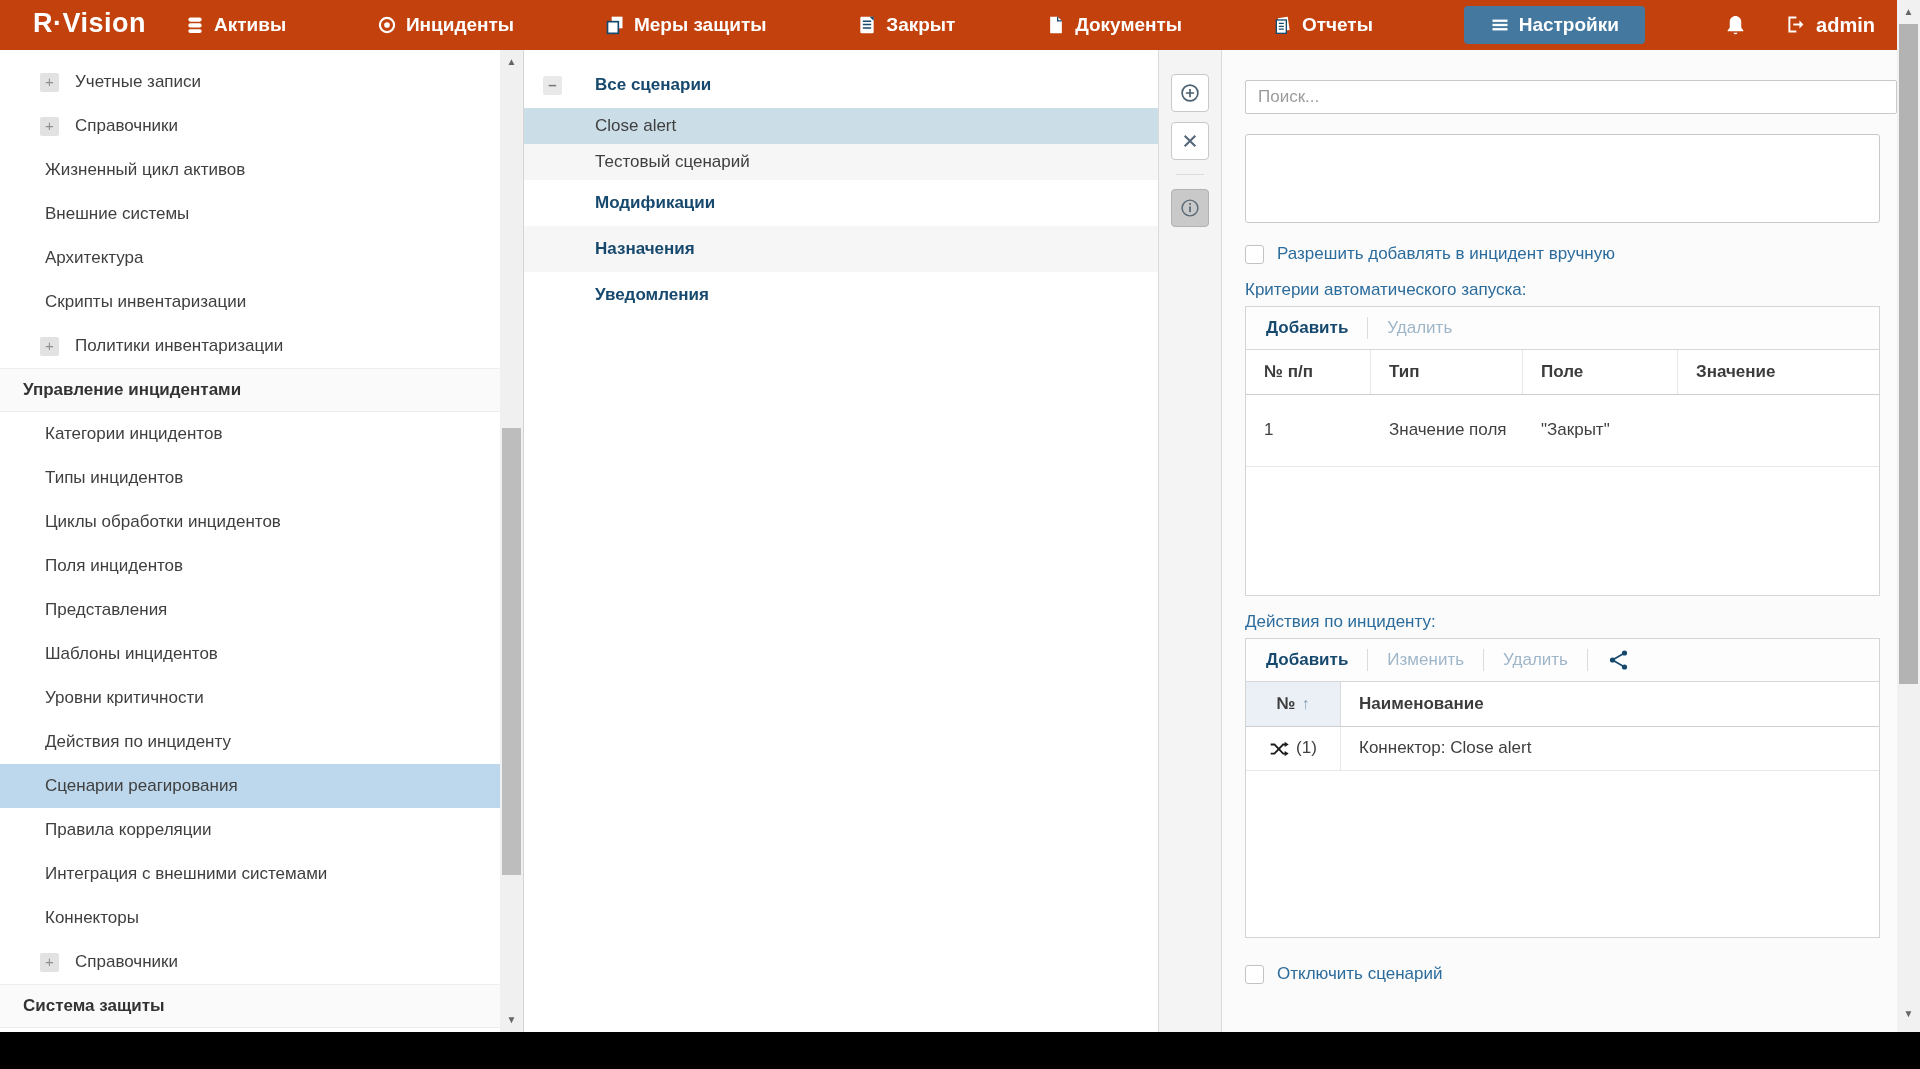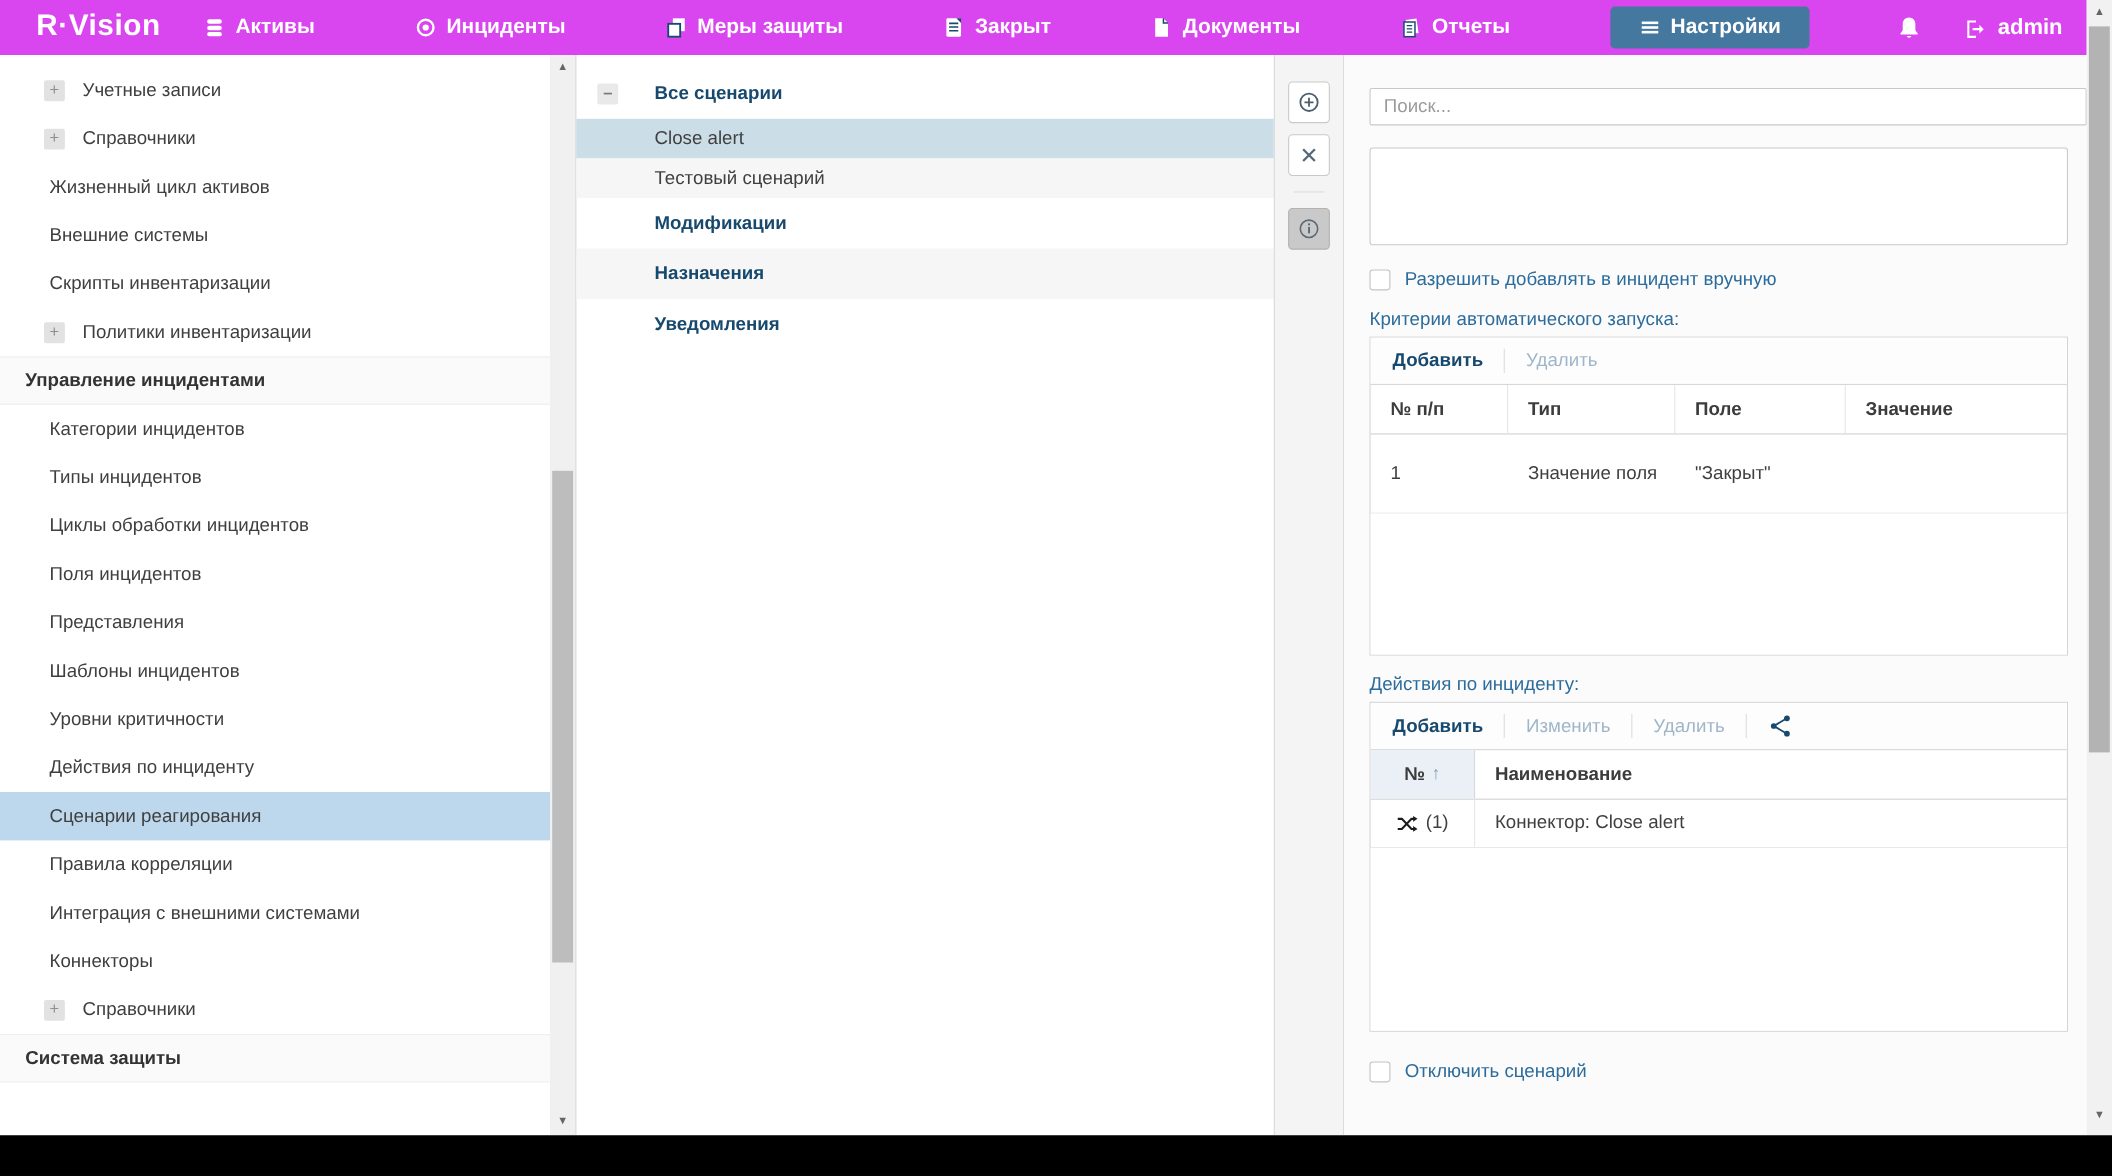--- a/index.html
+++ b/index.html
@@ -1,26 +1,26 @@
 <!DOCTYPE html>
 <html><head>
 <meta charset="utf-8">
 <style>
   * { box-sizing: border-box; margin: 0; padding: 0; }
   html,body { width:1920px; height:1069px; background:#000; font-family:"Liberation Sans",sans-serif; overflow:hidden; }
   .app { position:relative; width:1920px; height:1032px; background:#fff; overflow:hidden; }
 
   
-  .navbar { position:absolute; left:0; top:0; width:1897px; height:50px; background:#d946ef; color:#fff; }
+  .navbar { position:absolute; left:0; top:0; width:1897px; height:50px; background:#c2410c; color:#fff; }
   .logo { position:absolute; left:33px; top:8px; font-size:27px; font-weight:bold; letter-spacing:.5px; }
   .nav-menu { position:absolute; left:185px; right:252px; top:0; height:50px; display:flex; justify-content:space-between; align-items:center; }
   .nav-item { display:flex; align-items:center; gap:9px; font-size:19px; font-weight:bold; white-space:nowrap; cursor:default; }
   .nav-item.active { background:#44789F; border-radius:4px; padding:8px 26px; }
   .nav-right { position:absolute; right:22px; top:0; height:50px; display:flex; align-items:center; gap:38px; }
-  .nav-user { display:flex; align-items:flex-end; gap:10px; font-size:20px; font-weight:bold; }
+  .nav-user { display:flex; align-items:flex-start; gap:10px; font-size:20px; font-weight:bold; }
   .nav-icon { display:inline-flex; }
 
   
   .sidebar { position:absolute; left:0; top:50px; width:500px; height:982px; background:#fff; overflow:hidden; padding-top:10px; }
   .sb-scrollbar { position:absolute; left:500px; top:50px; width:23px; height:982px; background:#f0f0f0; }
   .tree-panel { position:absolute; left:523px; top:50px; width:635px; height:982px; background:#fff; border-left:1px solid #d4d4d4; padding-top:12px; }
   .tool-strip { position:absolute; left:1158px; top:50px; width:64px; height:982px; background:#f4f4f4; border-left:1px solid #dadada; border-right:1px solid #dadada; display:flex; flex-direction:column; align-items:center; padding-top:24px; }
   .right-panel { position:absolute; left:1222px; top:50px; width:675px; height:982px; background:#fbfbfb; padding-left:23px; padding-top:30px; }
   .win-scrollbar { position:absolute; left:1897px; top:0; width:23px; height:1032px; background:#f1f1f1; }
 
@@ -187,20 +187,23 @@
         <span class="expander">+</span>
         <span>Справочники</span>
       </div>
     <div class="sb-item">
         <span>Жизненный цикл активов</span>
       </div>
     <div class="sb-item">
         <span>Внешние системы</span>
       </div>
     <div class="sb-item">
+        <span>Архитектура</span>
+      </div>
+    <div class="sb-item">
         <span>Скрипты инвентаризации</span>
       </div>
     <div class="sb-item exp">
         <span class="expander">+</span>
         <span>Политики инвентаризации</span>
       </div>
     <div class="sb-section">
         <span>Управление инцидентами</span>
       </div>
     <div class="sb-item">

